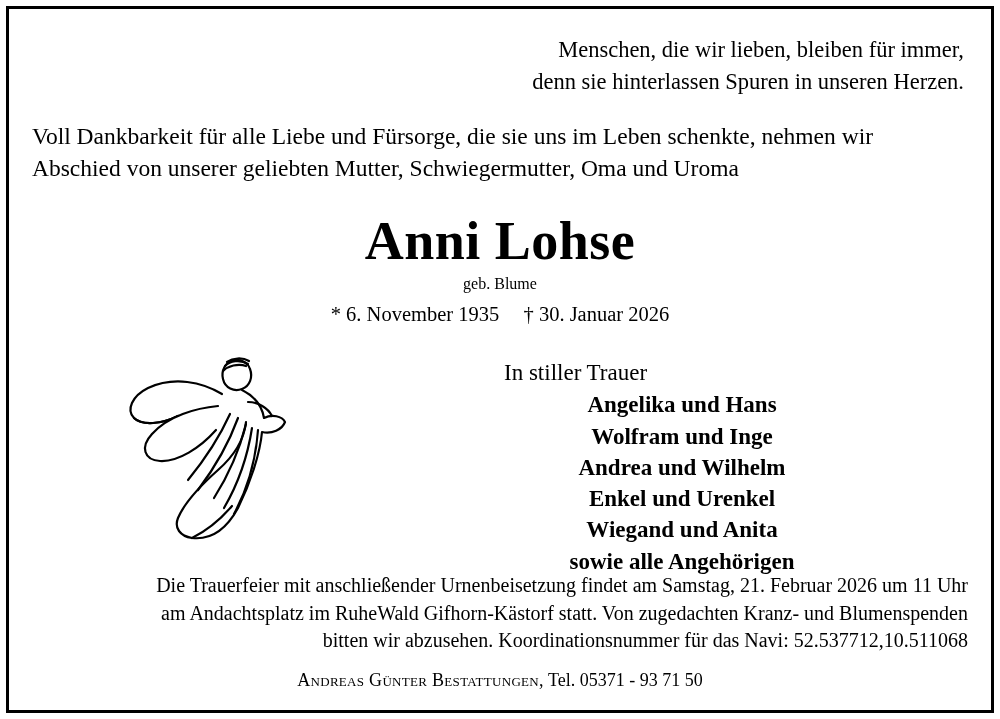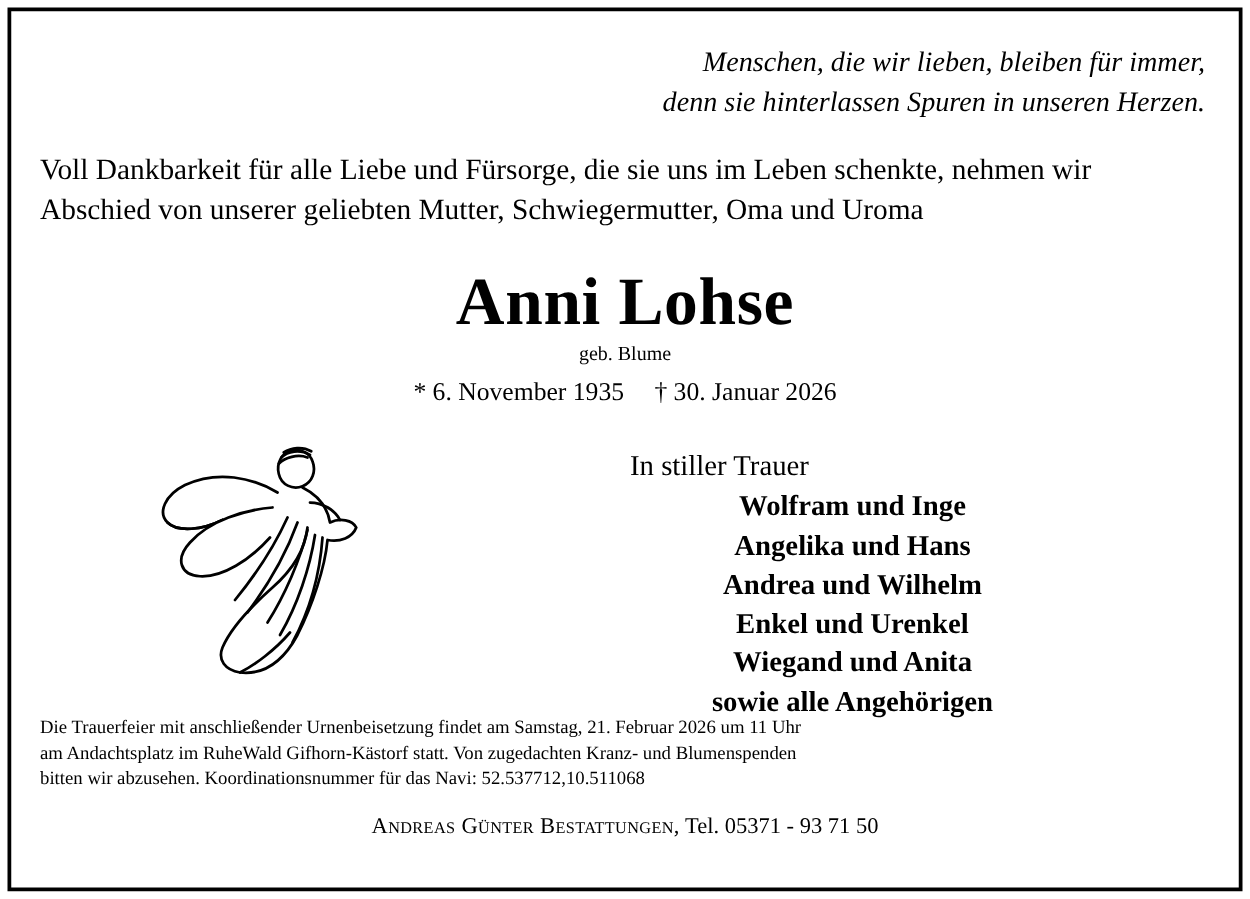--- a/index.html
+++ b/index.html
@@ -32,21 +32,20 @@
     top: 0;
     right: 0;
     bottom: 0;
     padding: 18px 32px 10px 32px;
     box-sizing: border-box;
   }
 
   .motto {
     margin-top: 16px;
     text-align: right;
-    font-style: italic;
     font-size: 22.5px;
     line-height: 1.42;
     padding-right: 4px;
   }
   .motto div { white-space: nowrap; }
 
   .intro {
     margin-top: 22px;
     font-size: 23.5px;
     line-height: 1.38;
@@ -99,23 +98,23 @@
     margin-bottom: 3px;
   }
   .mourners .mname {
     font-size: 23px;
     font-weight: bold;
     line-height: 1.36;
   }
 
   .details {
     margin-top: 8px;
-    font-size: 15px;
+    font-size: 20px;
     line-height: 1.36;
-    text-align: left;
+    text-align: right;
   }
 
   .footer {
     margin-top: 16px;
     text-align: center;
     font-size: 18px;
     font-family: Liberation Serif, serif;
   }
   .footer .sc {
     font-variant: small-caps;
@@ -174,22 +173,22 @@
             <path d="M108 70 C98 92 84 114 66 136"></path>
             <path d="M70 194 C82 188 98 176 110 162"></path>
 
             <path d="M126 58 C136 58 146 64 150 72"></path>
           </g>
         </svg>
       </span>
 
       <div class="mourners">
         <div class="lead">In stiller Trauer</div>
+        <div class="mname">Angelika und Hans</div>
         <div class="mname">Wolfram und Inge</div>
-        <div class="mname">Angelika und Hans</div>
         <div class="mname">Andrea und Wilhelm</div>
         <div class="mname">Enkel und Urenkel</div>
         <div class="mname">Wiegand und Anita</div>
         <div class="mname">sowie alle Angehörigen</div>
       </div>
     </div>
 
     <div class="details">
       <div>Die Trauerfeier mit anschließender Urnenbeisetzung findet am Samstag, 21. Februar 2026 um 11 Uhr</div>
       <div>am Andachtsplatz im RuheWald Gifhorn-Kästorf statt. Von zugedachten Kranz- und Blumenspenden</div>

